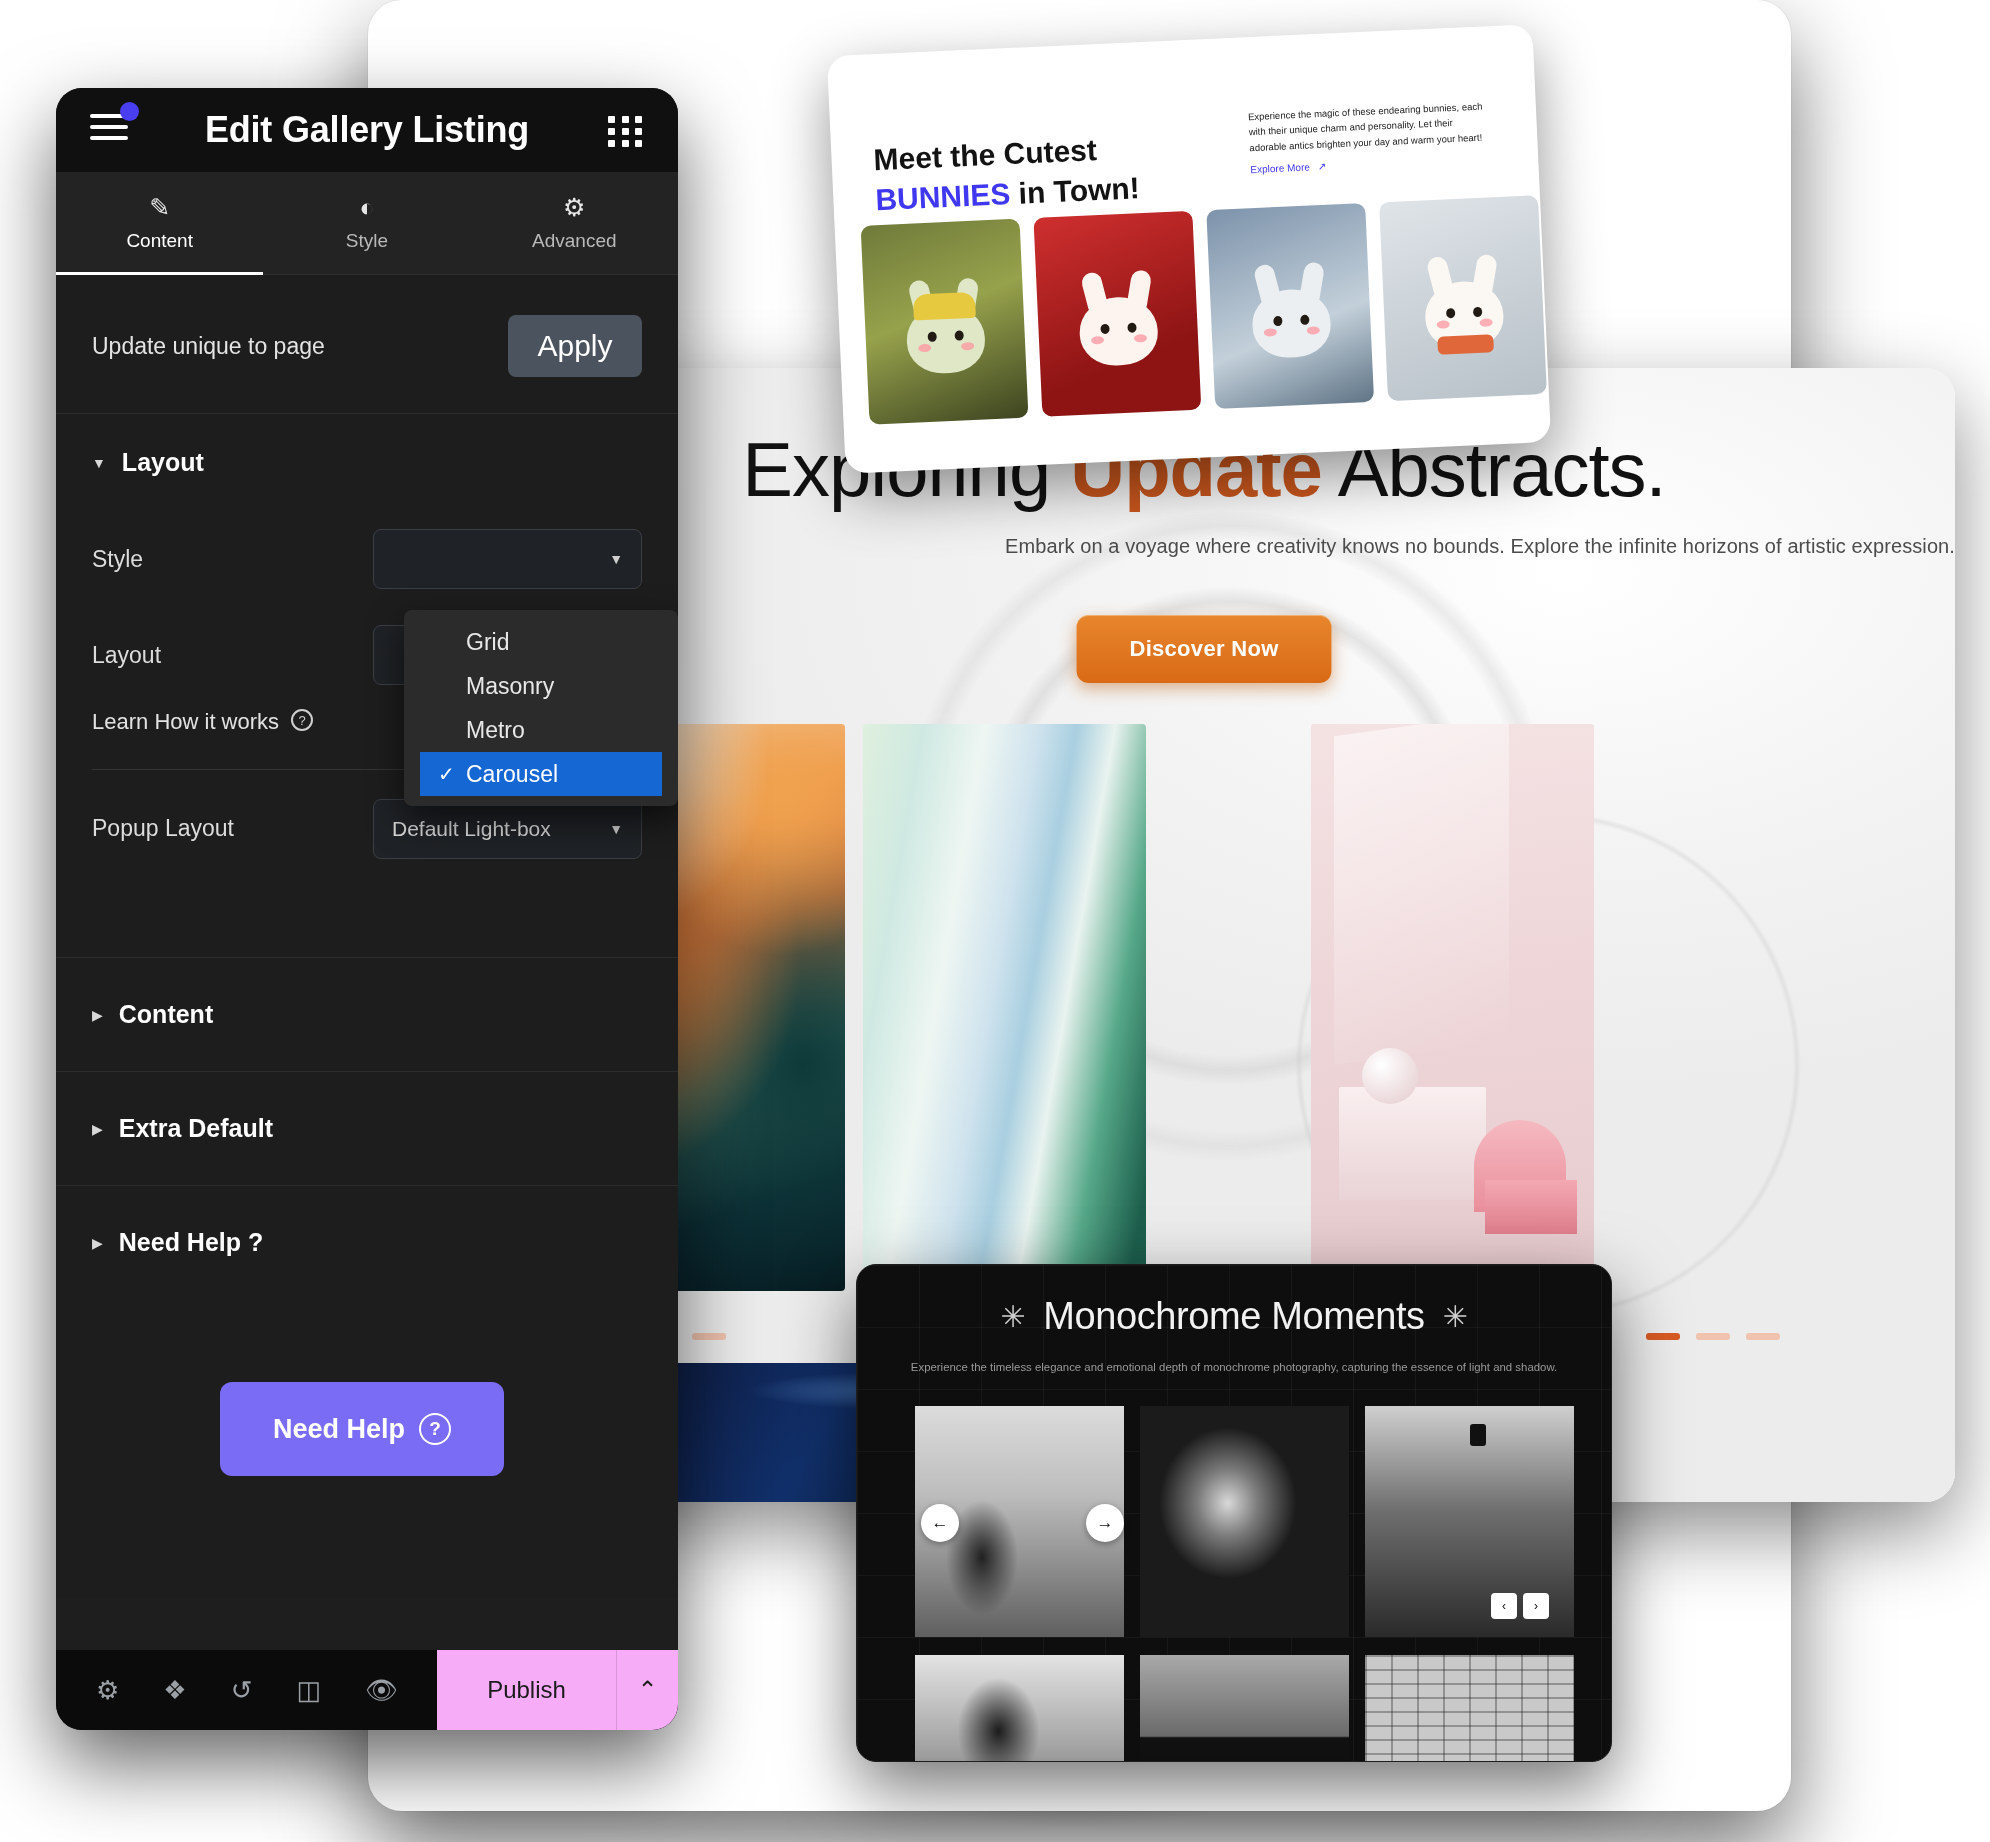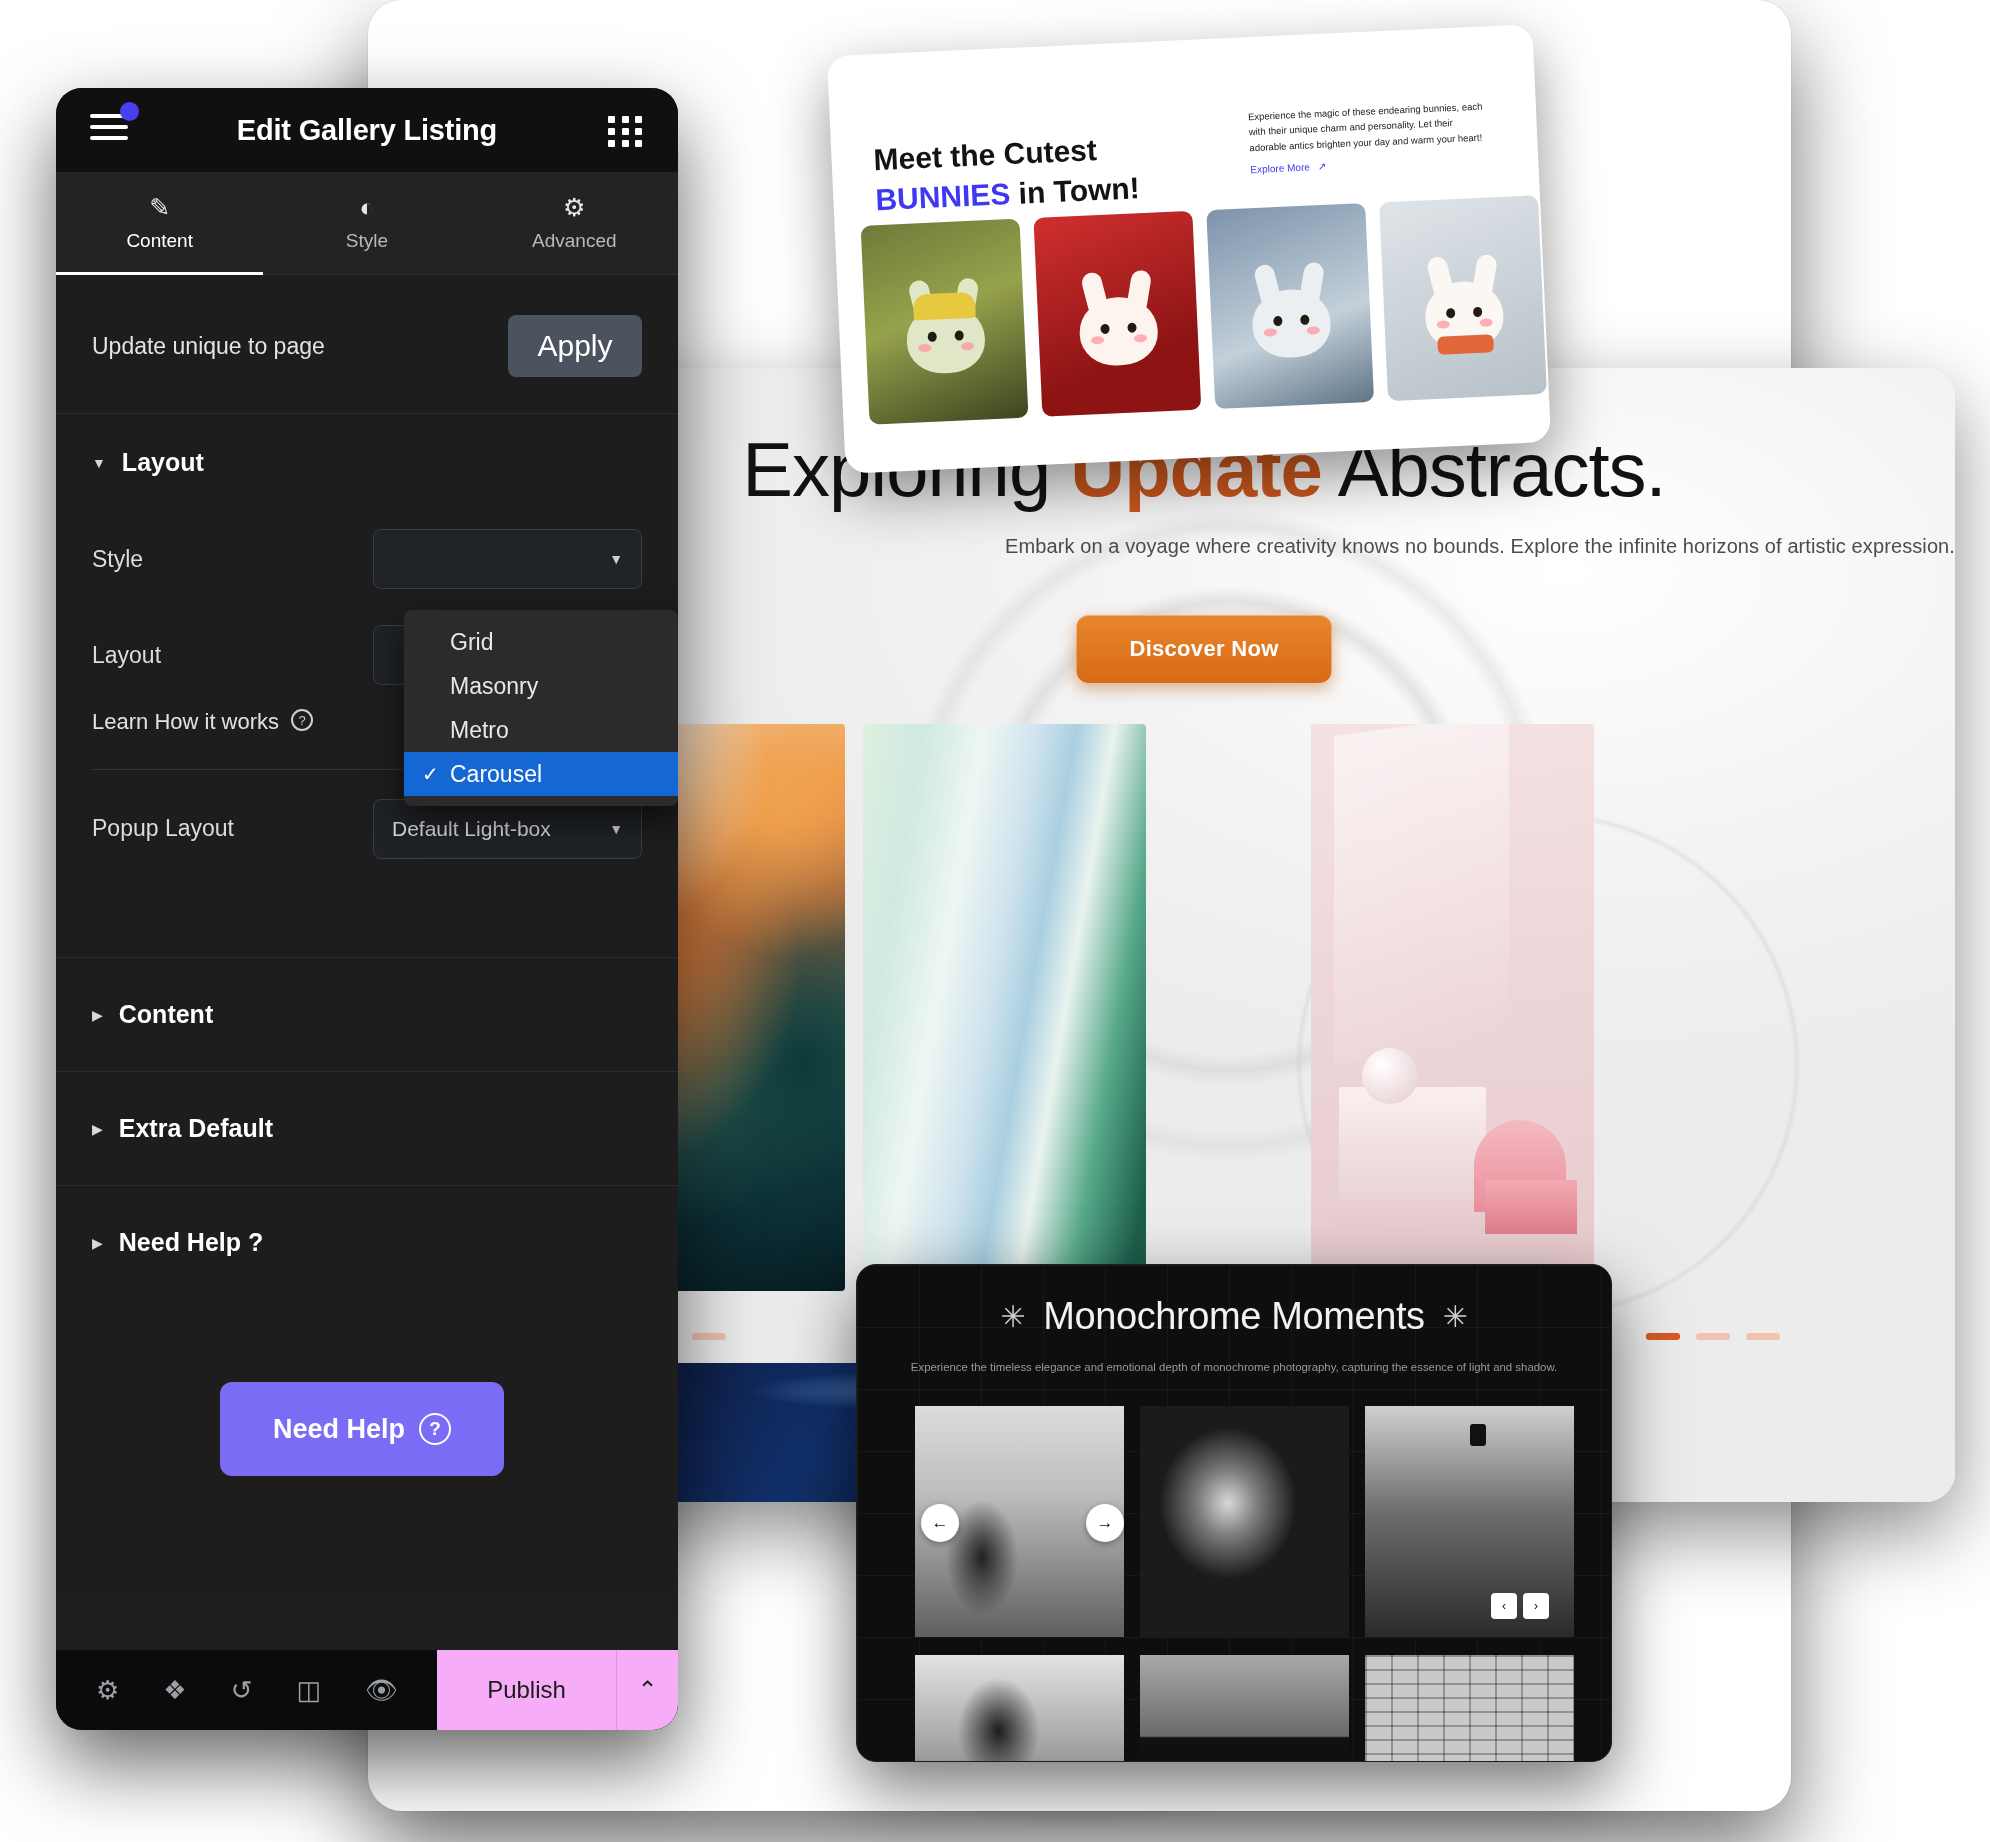--- a/index.html
+++ b/index.html
@@ -268,21 +268,21 @@
   .editor{
     position:absolute; left:56px; top:88px; width:622px; height:1642px;
     background:#1e1e1e; border-radius:26px; overflow:hidden;
     box-shadow:0 34px 80px rgba(0,0,0,.6);
     color:#e9e9e9;
   }
   .ed-header{
     position:relative; height:84px; background:#101010;
     display:flex; align-items:center; justify-content:center;
   }
-  .ed-title{ font-size:29px; font-weight:700; color:#fff; letter-spacing:-0.2px; }
+  .ed-title{ font-size:36px; font-weight:700; color:#fff; letter-spacing:-0.2px; }
   .hamburger{ position:absolute; left:34px; top:26px; width:38px; cursor:pointer; }
   .hamburger i{ display:block; height:4px; background:#fff; border-radius:2px; margin-bottom:7px; }
   .ham-dot{ position:absolute; left:64px; top:14px; width:19px; height:19px; border-radius:50%; background:#4a3ff0; }
   .grid-icon{ position:absolute; right:34px; top:28px; width:36px; display:grid;
     grid-template-columns:repeat(3,1fr); gap:5px; cursor:pointer; }
   .grid-icon span{ width:7px; height:7px; background:#fff; border-radius:1px; }
 
   .ed-tabs{ display:flex; height:103px; background:#232323; border-bottom:1px solid #2e2e2e; }
   .ed-tab{ flex:1; display:flex; flex-direction:column; align-items:center; justify-content:center;
     gap:10px; font-size:19px; color:#b9b9b9; cursor:pointer; position:relative; }
@@ -310,21 +310,21 @@
     font-size:21px; color:#d9d9d9; cursor:pointer;
   }
   .select .cv{ font-size:14px; color:#cfcfcf; }
   .learn{ padding:6px 36px 0 36px; font-size:22px; color:#e2e2e2; display:flex; gap:12px; }
   .qmark{ width:22px; height:22px; border:2px solid #cfcfcf; border-radius:50%; display:flex;
     align-items:center; justify-content:center; font-size:13px; color:#cfcfcf; }
   .divider{ height:1px; background:#343434; margin:34px 36px 0 36px; }
 
   .dropdown{
     position:absolute; left:348px; top:522px; width:274px;
-    background:#2b2b2b; border-radius:8px; padding:10px 0;
+    background:#2b2b2b; border-radius:8px; padding:10px 16px;
     box-shadow:0 14px 34px rgba(0,0,0,.6); z-index:30;
   }
   .dd-item{ height:44px; display:flex; align-items:center; padding:0 14px 0 18px;
     font-size:23px; color:#e8e8e8; cursor:pointer; }
   .dd-item .chk{ width:26px; font-size:20px; color:#fff; }
   .dd-item.sel{ background:#1567d3; color:#fff; }
   .dd-item span.lab{ margin-left:2px; }
   .dd-item:not(.sel) .chk{ visibility:hidden; }
 
   .need-help-btn{

